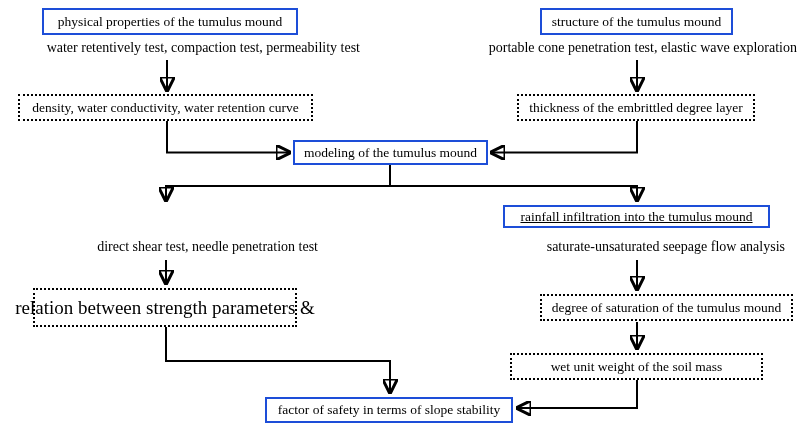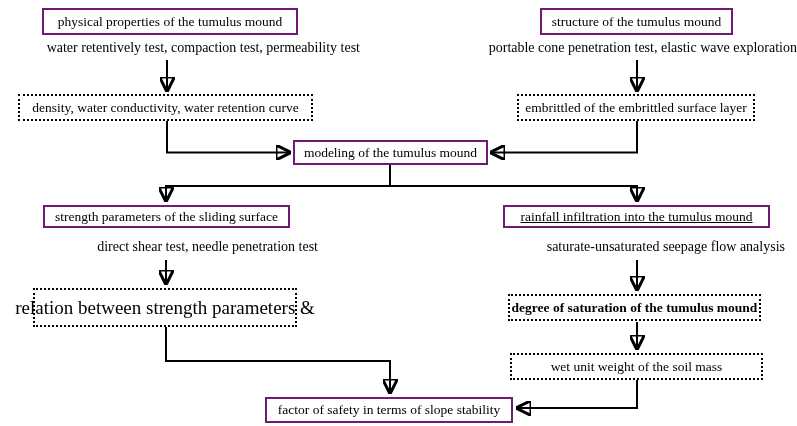--- a/index.html
+++ b/index.html
@@ -18,21 +18,21 @@
     align-items: center;
     justify-content: center;
     text-align: center;
     white-space: nowrap;
     font-size: 13.5px;
     line-height: 1.15;
     background: #ffffff;
     box-sizing: border-box;
     z-index: 2;
   }
-  .solid  { border: 2px solid #701a75; text-align: center; }
+  .solid  { border: 2px solid #1d4ed8; text-align: center; }
   .dotted { border: 2px dotted #000; text-align: right; }
   .freetext {
     position: absolute;
     text-align: right;
     white-space: nowrap;
     font-size: 14px;
     line-height: 16px;
     z-index: 2;
   }
   .twoline { white-space: normal; font-size: 19px; line-height: 16px; flex-direction: column; }
@@ -74,35 +74,34 @@
   <div class="node solid" style="left:42px; top:8px; width:256px; height:27px;">physical properties of the tumulus mound</div>
 
   <div class="node solid" style="left:540px; top:8px; width:193px; height:27px;">structure of the tumulus mound</div>
 
   <div class="freetext" style="left:5px; top:40px; width:355px;">water retentively test, compaction test, permeability test</div>
 
   <div class="freetext" style="left:480px; top:40px; width:317px;">portable cone penetration test, elastic wave exploration</div>
 
   <div class="node dotted" style="left:18px; top:94px; width:295px; height:27px;">density, water conductivity, water retention curve</div>
 
-  <div class="node dotted" style="left:517px; top:94px; width:238px; height:27px;">embrittled of the embrittled surface layer</div>
+  <div class="node dotted" style="left:517px; top:94px; width:238px; height:27px;">thickness of the embrittled degree layer</div>
 
   <div class="node solid" style="left:293px; top:140px; width:195px; height:25px;">modeling of the tumulus mound</div>
 
-  <div class="node solid" style="left:43px; top:205px; width:247px; height:23px;">strength parameters of the sliding surface</div>
 
   <div class="node solid" style="left:503px; top:205px; width:267px; height:23px;text-decoration:underline;">rainfall infiltration into the tumulus mound</div>
 
   <div class="freetext" style="left:18px; top:239px; width:300px;">direct shear test, needle penetration test</div>
 
   <div class="freetext" style="left:485px; top:239px; width:300px;">saturate-unsaturated seepage flow analysis</div>
 
   <div class="node dotted twoline" style="left:33px; top:288px; width:264px; height:39px;">
     <span>relation between strength parameters &amp;</span>
   </div>
 
-  <div class="node dotted" style="left:508px; top:294px; width:253px; height:27px;font-weight:bold;">degree of saturation of the tumulus mound</div>
+  <div class="node dotted" style="left:540px; top:294px; width:253px; height:27px;">degree of saturation of the tumulus mound</div>
 
   <div class="node dotted" style="left:510px; top:353px; width:253px; height:27px;">wet unit weight of the soil mass</div>
 
   <div class="node solid" style="left:265px; top:397px; width:248px; height:26px;">factor of safety in terms of slope stability</div>
 
 </div>
 
 </body></html>

